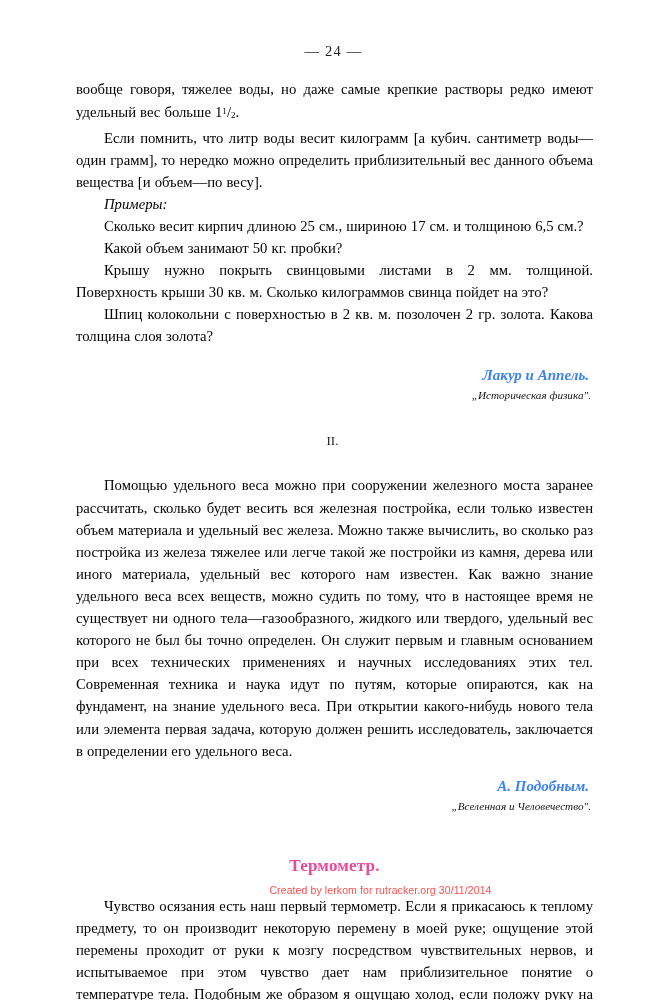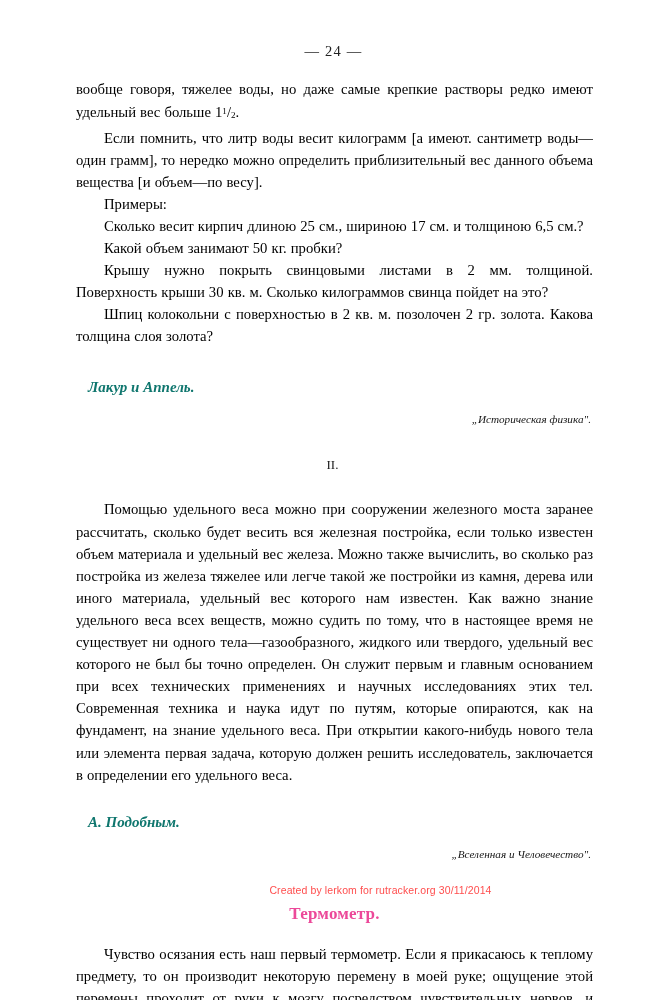--- a/index.html
+++ b/index.html
@@ -60,31 +60,32 @@
   .frac {
     font-size: 0.62em;
     vertical-align: 0.38em;
   }
   .frac-den {
     font-size: 0.62em;
     vertical-align: -0.10em;
   }
 
   .ital {
+    font-style: italic;
   }
 
   
   .attrib {
-    margin: 12px;
-    text-align: left;
+    margin: 0;
+    text-align: right;
     font-style: italic;
     font-weight: bold;
     font-size: 15px;
     line-height: 21px;
-    color: #0f766e;
+    color: #3b82f6;
     padding-right: 4px;
   }
   .attrib-src {
     margin: 0;
     text-align: right;
     font-style: italic;
     font-size: 11.2px;
     line-height: 18px;
     color: #161616;
     padding-right: 2px;
@@ -134,21 +135,21 @@
 <body>
 
 <div class="page">
 
   <div class="folio">—  24  —</div>
 
   <div class="column">
 
     <p class="body"><span>вообще говоря, тяжелее воды, но даже самые  крепкие растворы редко имеют удельный вес больше 1</span><span class="frac">1</span><span>/</span><span class="frac-den">2</span><span>.</span></p>
 
-    <p class="body indent">Если помнить, что литр воды весит килограмм [а имеют. сантиметр воды—один  грамм], то нередко можно определить приблизительный вес данного объема вещества [и объем—по весу].</p>
+    <p class="body indent">Если помнить, что литр воды весит килограмм [а кубич. сантиметр воды—один  грамм], то нередко можно определить приблизительный вес данного объема вещества [и объем—по весу].</p>
 
     <p class="body indent ital">Примеры:</p>
 
     <p class="body indent">Сколько весит кирпич длиною  25 см., шириною  17 см. и толщиною 6,5 см.?</p>
 
     <p class="body indent">Какой объем занимают 50 кг. пробки?</p>
 
     <p class="body indent">Крышу нужно покрыть свинцовыми листами в 2 мм. толщиной. Поверхность крыши 30 кв. м. Сколько килограммов свинца пойдет на это?</p>
 
     <p class="body indent">Шпиц колокольни с поверхностью в 2 кв. м. позолочен 2 гр. золота. Какова толщина слоя золота?</p>

